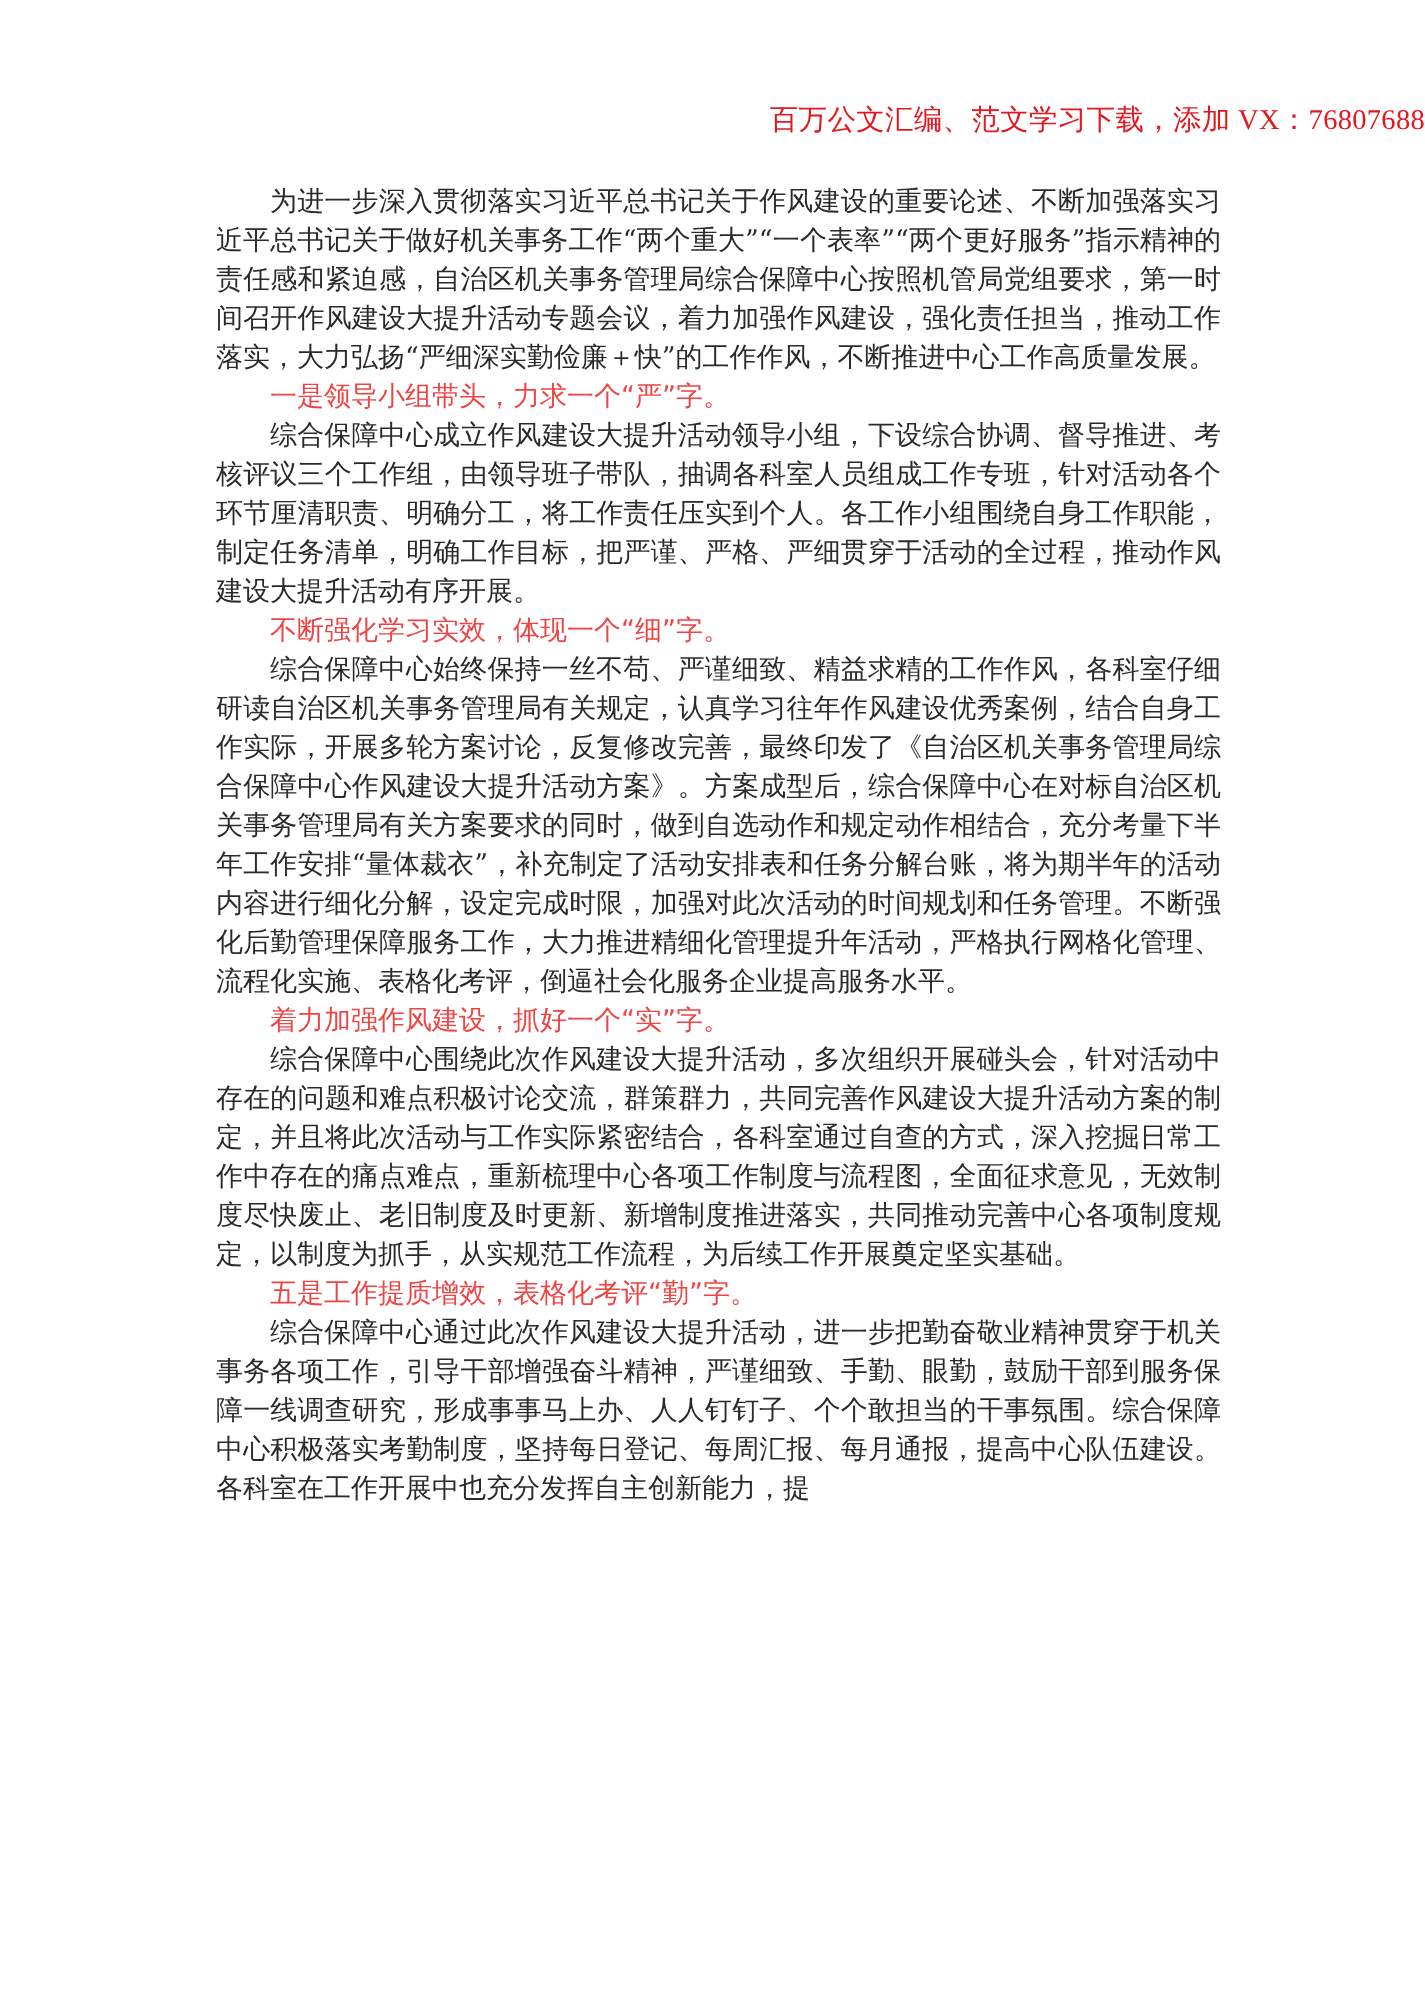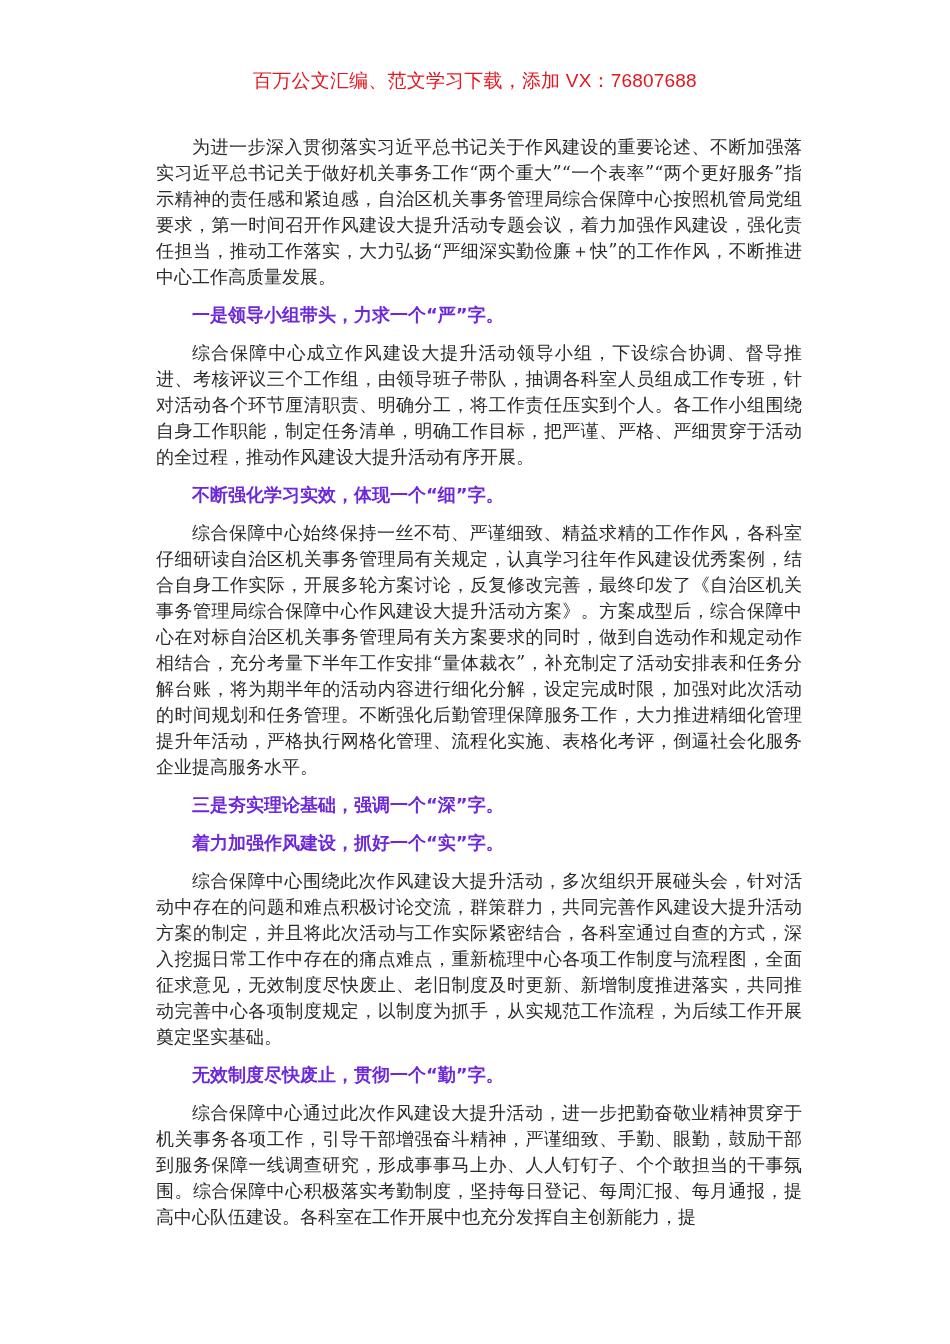--- a/index.html
+++ b/index.html
@@ -1,39 +1,38 @@
 <!DOCTYPE html>
 <html><head>
 <meta charset="utf-8">
 <style>
   html, body { margin: 0; padding: 0; background: #ffffff; }
   body { width: 950px; height: 1344px; position: relative; overflow: hidden; }
   .header {
-    position: absolute; top: 66px; left: 0; width: 950px; text-align: center;
-    color: #e5161e; font-family: Liberation Sans, sans-serif;
+    position: absolute; top: 66px; left: 0; width: 950px; text-align: right;
+    color: #e5161e; font-family: Liberation Serif, serif;
     font-size: 19px; line-height: 30px; letter-spacing: 0.2px;
   }
   .doc {
     position: absolute; top: 122px; left: 144px; width: 670px;
     font-family: "DejaVu Serif", "Liberation Serif", serif;
     font-size: 18px; line-height: 26px; color: #2a2a2a;
     text-align: justify;
   }
-  .doc p { margin: 12px; text-indent: 2em; }
-  .doc p.heading { font-weight: bold; font-family: "DejaVu Sans", "Liberation Sans", sans-serif; color: #6d28d9; }
+  .doc p { margin: 0; text-indent: 2em; }
+  .doc p.heading { font-weight: normal; font-family: "DejaVu Sans", "Liberation Sans", sans-serif; color: #ef4444; }
 </style>
 </head>
 <body>
 
 <div class="header">百万公文汇编、范文学习下载，添加 VX：76807688</div>
 
 <div class="doc">
   <p>为进一步深入贯彻落实习近平总书记关于作风建设的重要论述、不断加强落实习近平总书记关于做好机关事务工作“两个重大”“一个表率”“两个更好服务”指示精神的责任感和紧迫感，自治区机关事务管理局综合保障中心按照机管局党组要求，第一时间召开作风建设大提升活动专题会议，着力加强作风建设，强化责任担当，推动工作落实，大力弘扬“严细深实勤俭廉＋快”的工作作风，不断推进中心工作高质量发展。</p>
   <p class="heading">一是领导小组带头，力求一个“严”字。</p>
   <p>综合保障中心成立作风建设大提升活动领导小组，下设综合协调、督导推进、考核评议三个工作组，由领导班子带队，抽调各科室人员组成工作专班，针对活动各个环节厘清职责、明确分工，将工作责任压实到个人。各工作小组围绕自身工作职能，制定任务清单，明确工作目标，把严谨、严格、严细贯穿于活动的全过程，推动作风建设大提升活动有序开展。</p>
   <p class="heading">不断强化学习实效，体现一个“细”字。</p>
   <p>综合保障中心始终保持一丝不苟、严谨细致、精益求精的工作作风，各科室仔细研读自治区机关事务管理局有关规定，认真学习往年作风建设优秀案例，结合自身工作实际，开展多轮方案讨论，反复修改完善，最终印发了《自治区机关事务管理局综合保障中心作风建设大提升活动方案》。方案成型后，综合保障中心在对标自治区机关事务管理局有关方案要求的同时，做到自选动作和规定动作相结合，充分考量下半年工作安排“量体裁衣”，补充制定了活动安排表和任务分解台账，将为期半年的活动内容进行细化分解，设定完成时限，加强对此次活动的时间规划和任务管理。不断强化后勤管理保障服务工作，大力推进精细化管理提升年活动，严格执行网格化管理、流程化实施、表格化考评，倒逼社会化服务企业提高服务水平。</p>
-  <p class="heading">三是夯实理论基础，强调一个“深”字。</p>
   <p class="heading">着力加强作风建设，抓好一个“实”字。</p>
   <p>综合保障中心围绕此次作风建设大提升活动，多次组织开展碰头会，针对活动中存在的问题和难点积极讨论交流，群策群力，共同完善作风建设大提升活动方案的制定，并且将此次活动与工作实际紧密结合，各科室通过自查的方式，深入挖掘日常工作中存在的痛点难点，重新梳理中心各项工作制度与流程图，全面征求意见，无效制度尽快废止、老旧制度及时更新、新增制度推进落实，共同推动完善中心各项制度规定，以制度为抓手，从实规范工作流程，为后续工作开展奠定坚实基础。</p>
-  <p class="heading">无效制度尽快废止，贯彻一个“勤”字。</p>
+  <p class="heading">五是工作提质增效，表格化考评“勤”字。</p>
   <p>综合保障中心通过此次作风建设大提升活动，进一步把勤奋敬业精神贯穿于机关事务各项工作，引导干部增强奋斗精神，严谨细致、手勤、眼勤，鼓励干部到服务保障一线调查研究，形成事事马上办、人人钉钉子、个个敢担当的干事氛围。综合保障中心积极落实考勤制度，坚持每日登记、每周汇报、每月通报，提高中心队伍建设。各科室在工作开展中也充分发挥自主创新能力，提</p>
 </div>
 
 </body></html>

